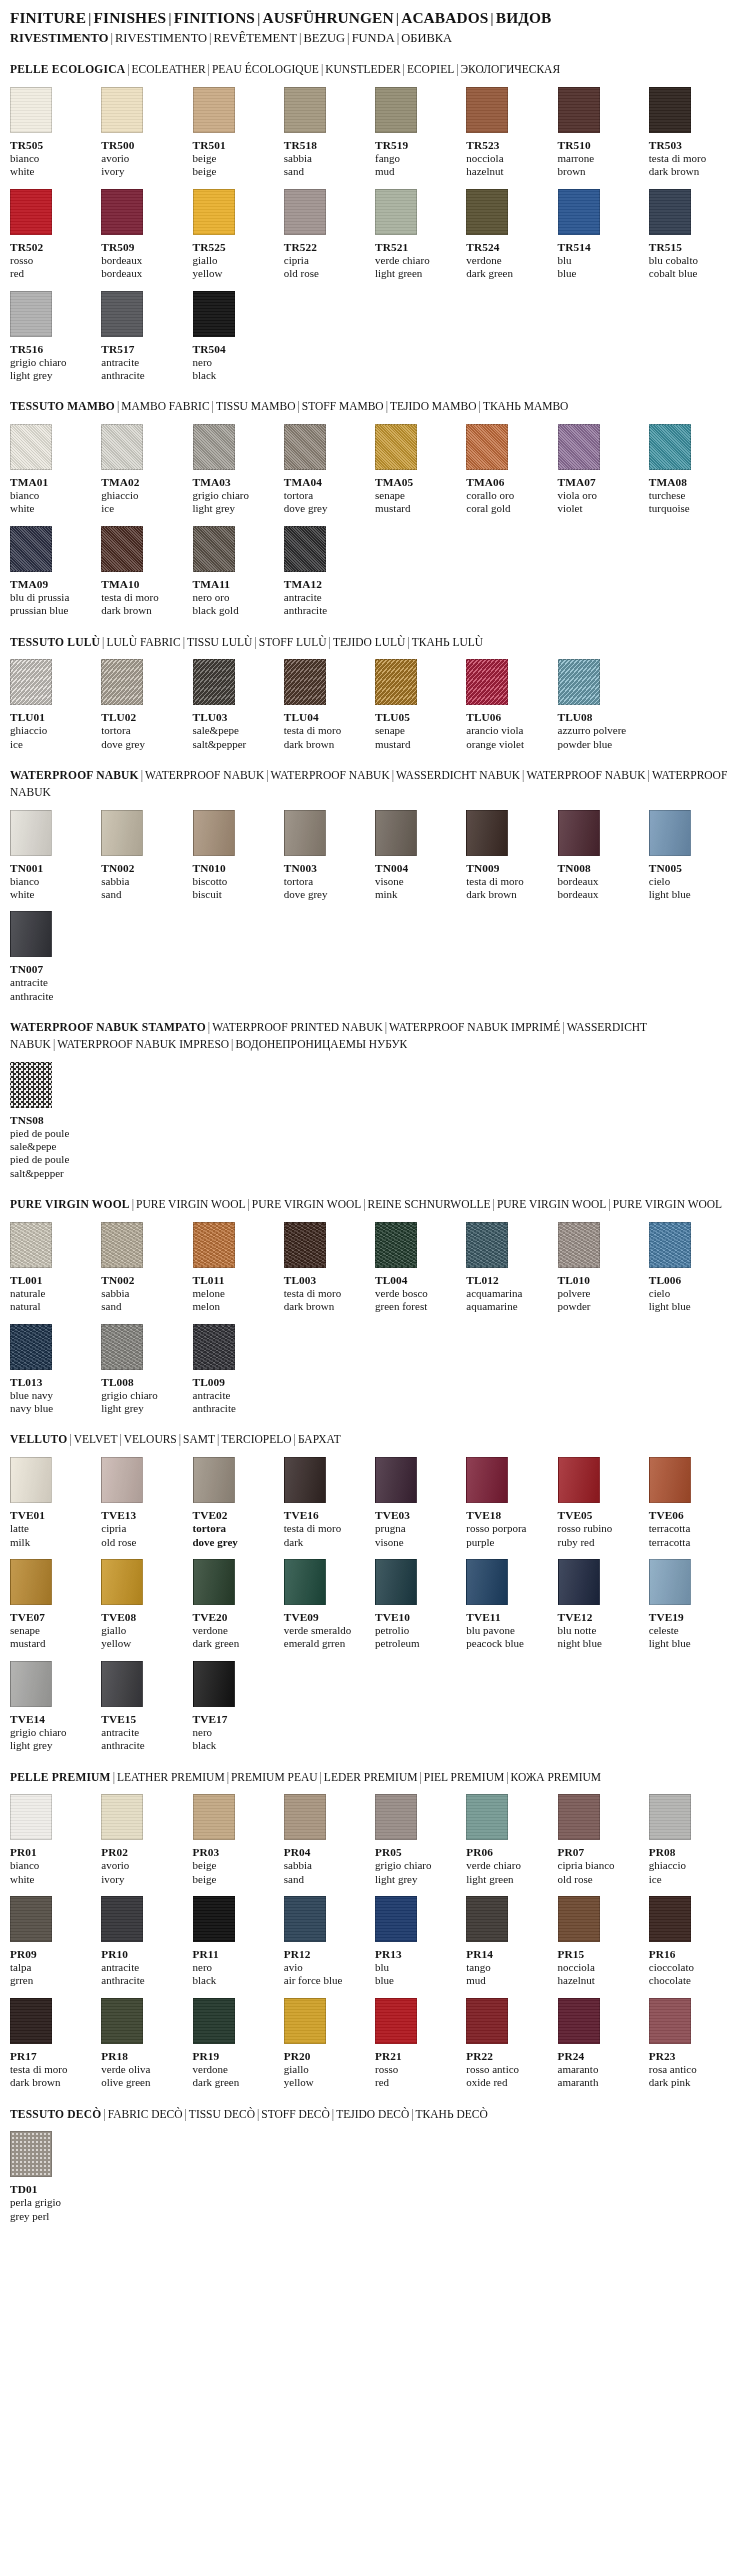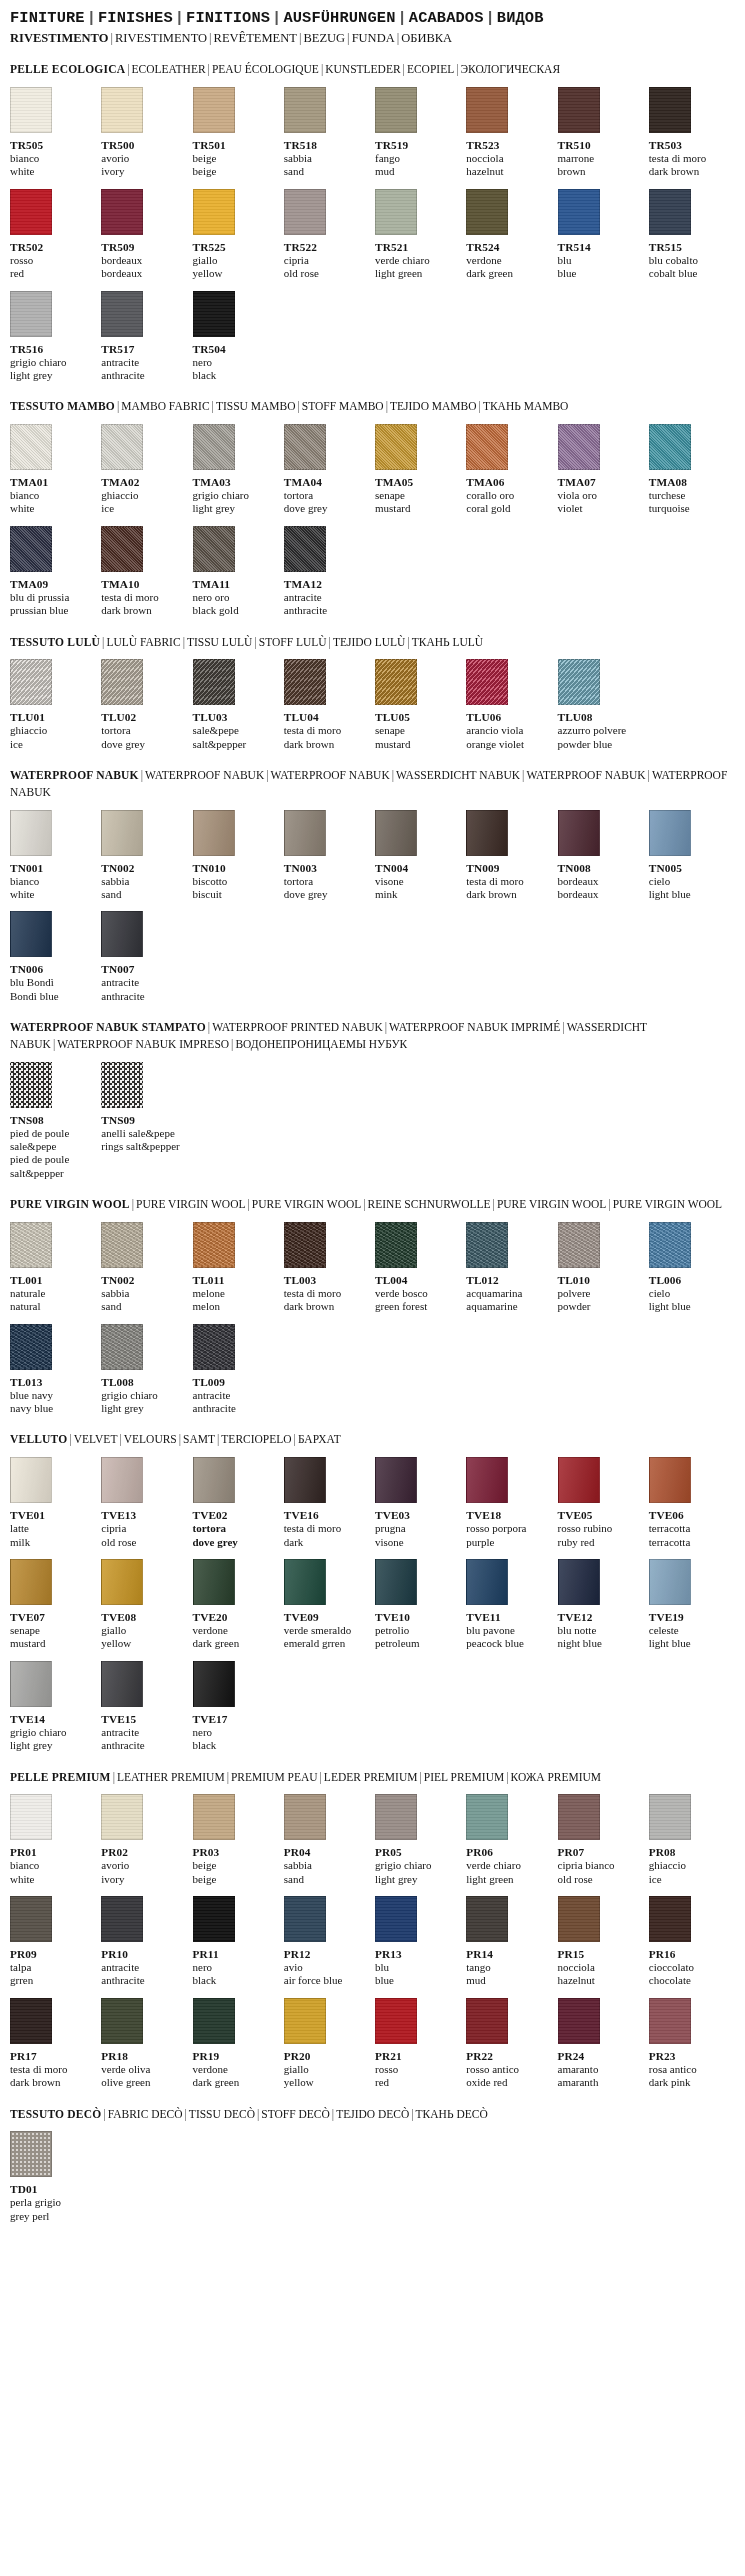--- a/index.html
+++ b/index.html
@@ -8,21 +8,21 @@
     background: #ffffff;
   }
   body {
     width: 746px;
     min-height: 2576px;
     font-family: "Liberation Serif", "DejaVu Serif", serif;
     color: #141414;
     padding: 8px 10px 10px 10px;
   }
   .doc-title {
-    font-family: Liberation Mono, monospace;
+    font-family: Liberation Serif, serif;
     font-weight: bold;
     font-size: 15.4px;
     letter-spacing: 0.1px;
     line-height: 1.35;
     margin: 0 0 1px 0;
     white-space: nowrap;
   }
   .doc-subtitle {
     font-size: 12.5px;
     line-height: 1.4;
@@ -399,47 +399,35 @@
           <div class="swatch-it">bordeaux</div>
           <div class="swatch-en">bordeaux</div>
         </div>
         <div class="swatch-cell">
           <div class="swatch-chip tex-velvet" style="background-color: rgb(111, 147, 180);"></div>
           <div class="swatch-code">TN005</div>
           <div class="swatch-it">cielo</div>
           <div class="swatch-en">light blue</div>
         </div>
         <div class="swatch-cell">
-          <div class="swatch-chip tex-velvet" style="background-color: rgb(31, 53, 80);"></div>
-          <div class="swatch-code">TN006</div>
-          <div class="swatch-it">blu Bondì</div>
-          <div class="swatch-en">Bondì blue</div>
-        </div>
-        <div class="swatch-cell">
           <div class="swatch-chip tex-velvet" style="background-color: rgb(51, 52, 58);"></div>
           <div class="swatch-code">TN007</div>
           <div class="swatch-it">antracite</div>
           <div class="swatch-en">anthracite</div>
         </div>
       </div>
     </section>
     <section class="section">
       <div class="section-head"><span class="b">WATERPROOF NABUK STAMPATO</span><span class="sep">|</span><span>WATERPROOF PRINTED NABUK</span><span class="sep">|</span><span>WATERPROOF NABUK IMPRIMÉ</span><span class="sep">|</span><span>WASSERDICHT NABUK</span><span class="sep">|</span><span>WATERPROOF NABUK IMPRESO</span><span class="sep">|</span><span>ВОДОНЕПРОНИЦАЕМЫ  НУБУК</span></div>
       <div class="swatch-grid">
         <div class="swatch-cell">
           <div class="swatch-chip tex-houndstooth" style="background-color: rgb(155, 150, 140);"></div>
           <div class="swatch-code">TNS08</div>
           <div class="swatch-it">pied de poule sale&amp;pepe</div>
           <div class="swatch-en">pied de poule salt&amp;pepper</div>
-        </div>
-        <div class="swatch-cell">
-          <div class="swatch-chip tex-houndstooth" style="background-color: rgb(166, 161, 153);"></div>
-          <div class="swatch-code">TNS09</div>
-          <div class="swatch-it">anelli sale&amp;pepe</div>
-          <div class="swatch-en">rings salt&amp;pepper</div>
         </div>
       </div>
     </section>
     <section class="section">
       <div class="section-head"><span class="b">PURE VIRGIN WOOL</span><span class="sep">|</span><span>PURE VIRGIN WOOL</span><span class="sep">|</span><span>PURE VIRGIN WOOL</span><span class="sep">|</span><span>REINE SCHNURWOLLE</span><span class="sep">|</span><span>PURE VIRGIN WOOL</span><span class="sep">|</span><span>PURE VIRGIN WOOL</span></div>
       <div class="swatch-grid">
         <div class="swatch-cell">
           <div class="swatch-chip tex-wool" style="background-color: rgb(216, 211, 196);"></div>
           <div class="swatch-code">TL001</div>
           <div class="swatch-it">naturale</div>

